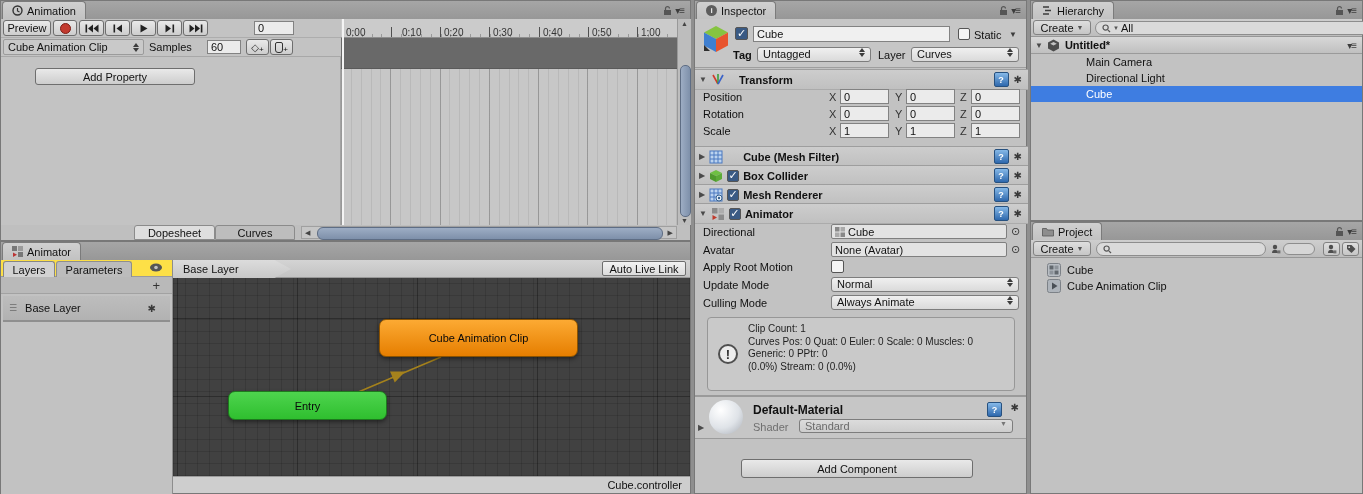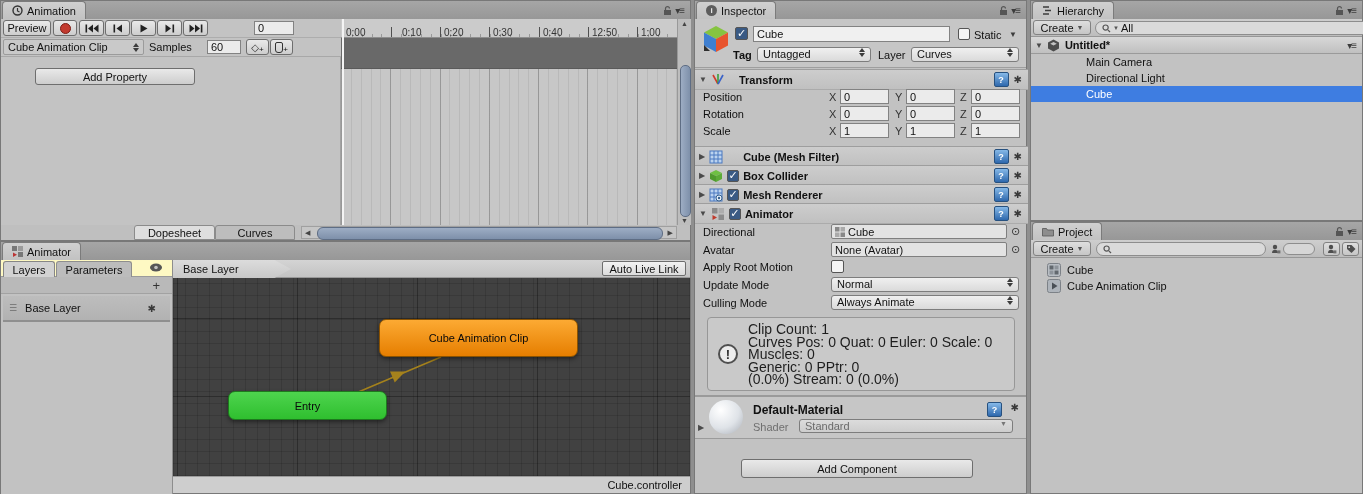--- a/index.html
+++ b/index.html
@@ -148,21 +148,21 @@
 
     <div class="abs" style="left:340px;top:18px;width:336px;height:206px;">
       <div class="abs" style="left:0;top:0;width:336px;height:19px;background:#cbcbcb;border-bottom:1px solid #8e8e8e;
            background-image:repeating-linear-gradient(90deg,rgba(60,60,60,.35) 0 1px,transparent 1px 9.86px);
            background-size:336px 4px;background-repeat:no-repeat;background-position:1px 15px;">
         <span class="rtick" style="left:1px;">0:00</span>
         <span class="rtick" style="left:50px;padding-left:10px;">0:10</span>
         <span class="rtick" style="left:99px;">0:20</span>
         <span class="rtick" style="left:148px;">0:30</span>
         <span class="rtick" style="left:198px;">0:40</span>
-        <span class="rtick" style="left:247px;">12:50</span>
+        <span class="rtick" style="left:247px;">0:50</span>
         <span class="rtick" style="left:296px;">1:00</span>
       </div>
       <div class="abs" style="left:0;top:19px;width:336px;height:31px;background:#696969;border-bottom:1px solid #5a5a5a;"></div>
       <div class="abs" style="left:0;top:50px;width:336px;height:156px;background:#c7c7c7;
            background-image:repeating-linear-gradient(90deg,rgba(0,0,0,0.07) 0 1px,transparent 1px 9.86px),
                             repeating-linear-gradient(90deg,rgba(0,0,0,0.18) 0 1px,transparent 1px 49.3px);"></div>
       <div class="abs" style="left:1px;top:0;width:2px;height:206px;background:#f4f4f4;"></div>
     </div>
 
     <div class="abs" style="left:676px;top:18px;width:14px;height:206px;background:#bdbdbd;border-left:1px solid #999;">
@@ -195,21 +195,21 @@
               <rect x="6" y="0" width="5" height="5" fill="#9a9a9a"></rect>
               <rect x="6" y="6" width="5" height="5" fill="#777"></rect>
               <path d="M1 6.5v4.5l4-2.2z" fill="#b33"></path>
             </svg>
         </span>
         <span>Animator</span>
       </div>
     </div>
 
     <div class="abs" style="left:0;top:18px;width:172px;height:234px;background:#c2c2c2;border-right:1px solid #8d8d8d;">
-      <div class="abs" style="left:0;top:0;width:171px;height:17px;background:#fef9c3;border-bottom:1px solid #9b9b9b;">
+      <div class="abs" style="left:0;top:0;width:171px;height:17px;background:#fde047;border-bottom:1px solid #9b9b9b;">
         <div style="position:absolute;left:2px;top:1px;width:52px;height:16px;background:#d2d2d2;border:1px solid #868686;border-bottom:none;border-radius:3px 3px 0 0;display:flex;align-items:center;justify-content:center;box-sizing:border-box;">
           <span>Layers</span>
         </div>
         <div style="position:absolute;left:55px;top:1px;width:76px;height:16px;background:#bcbcbc;border:1px solid #8e8e8e;border-bottom:none;border-radius:3px 3px 0 0;display:flex;align-items:center;justify-content:center;box-sizing:border-box;">
           <span>Parameters</span>
         </div>
         <span style="position:absolute;left:148px;top:2px;">
           <svg width="14" height="11" viewBox="0 0 14 11">
               <ellipse cx="7" cy="5.5" rx="6" ry="4" fill="#555"></ellipse>
               <circle cx="7" cy="5.5" r="1.8" fill="#c2c2c2"></circle>
@@ -466,21 +466,21 @@
       <div class="drop abs" style="left:136px;top:294px;width:188px;height:15px;">
         <span>Always Animate</span>
         <span class="ud">
             <i class="up"></i>
             <i class="dn"></i>
           </span>
       </div>
 
       <div class="abs" style="left:12px;top:316px;width:308px;height:74px;background:#c9c9c9;border:1px solid #979797;border-radius:4px;">
         <span style="position:absolute;left:10px;top:26px;width:20px;height:20px;border:2px solid #4f4f4f;border-radius:50%;background:#ededed;color:#2f2f2f;font-weight:bold;font-size:13px;display:flex;align-items:center;justify-content:center;box-sizing:border-box;">!</span>
-        <div style="position:absolute;left:40px;top:5px;width:262px;font-size:14px;line-height:12.6px;color:#1e1e1e;">
+        <div style="position:absolute;left:40px;top:5px;width:262px;font-size:10px;line-height:12.6px;color:#1e1e1e;">
           <div>Clip Count: 1</div>
           <div>Curves Pos: 0 Quat: 0 Euler: 0 Scale: 0 Muscles: 0</div>
           <div>Generic: 0 PPtr: 0</div>
           <div>(0.0%) Stream: 0 (0.0%)</div>
         </div>
       </div>
     </div>
 
     <div class="abs" style="left:0;top:394px;width:331px;height:2px;background:#9a9a9a;"></div>
 

